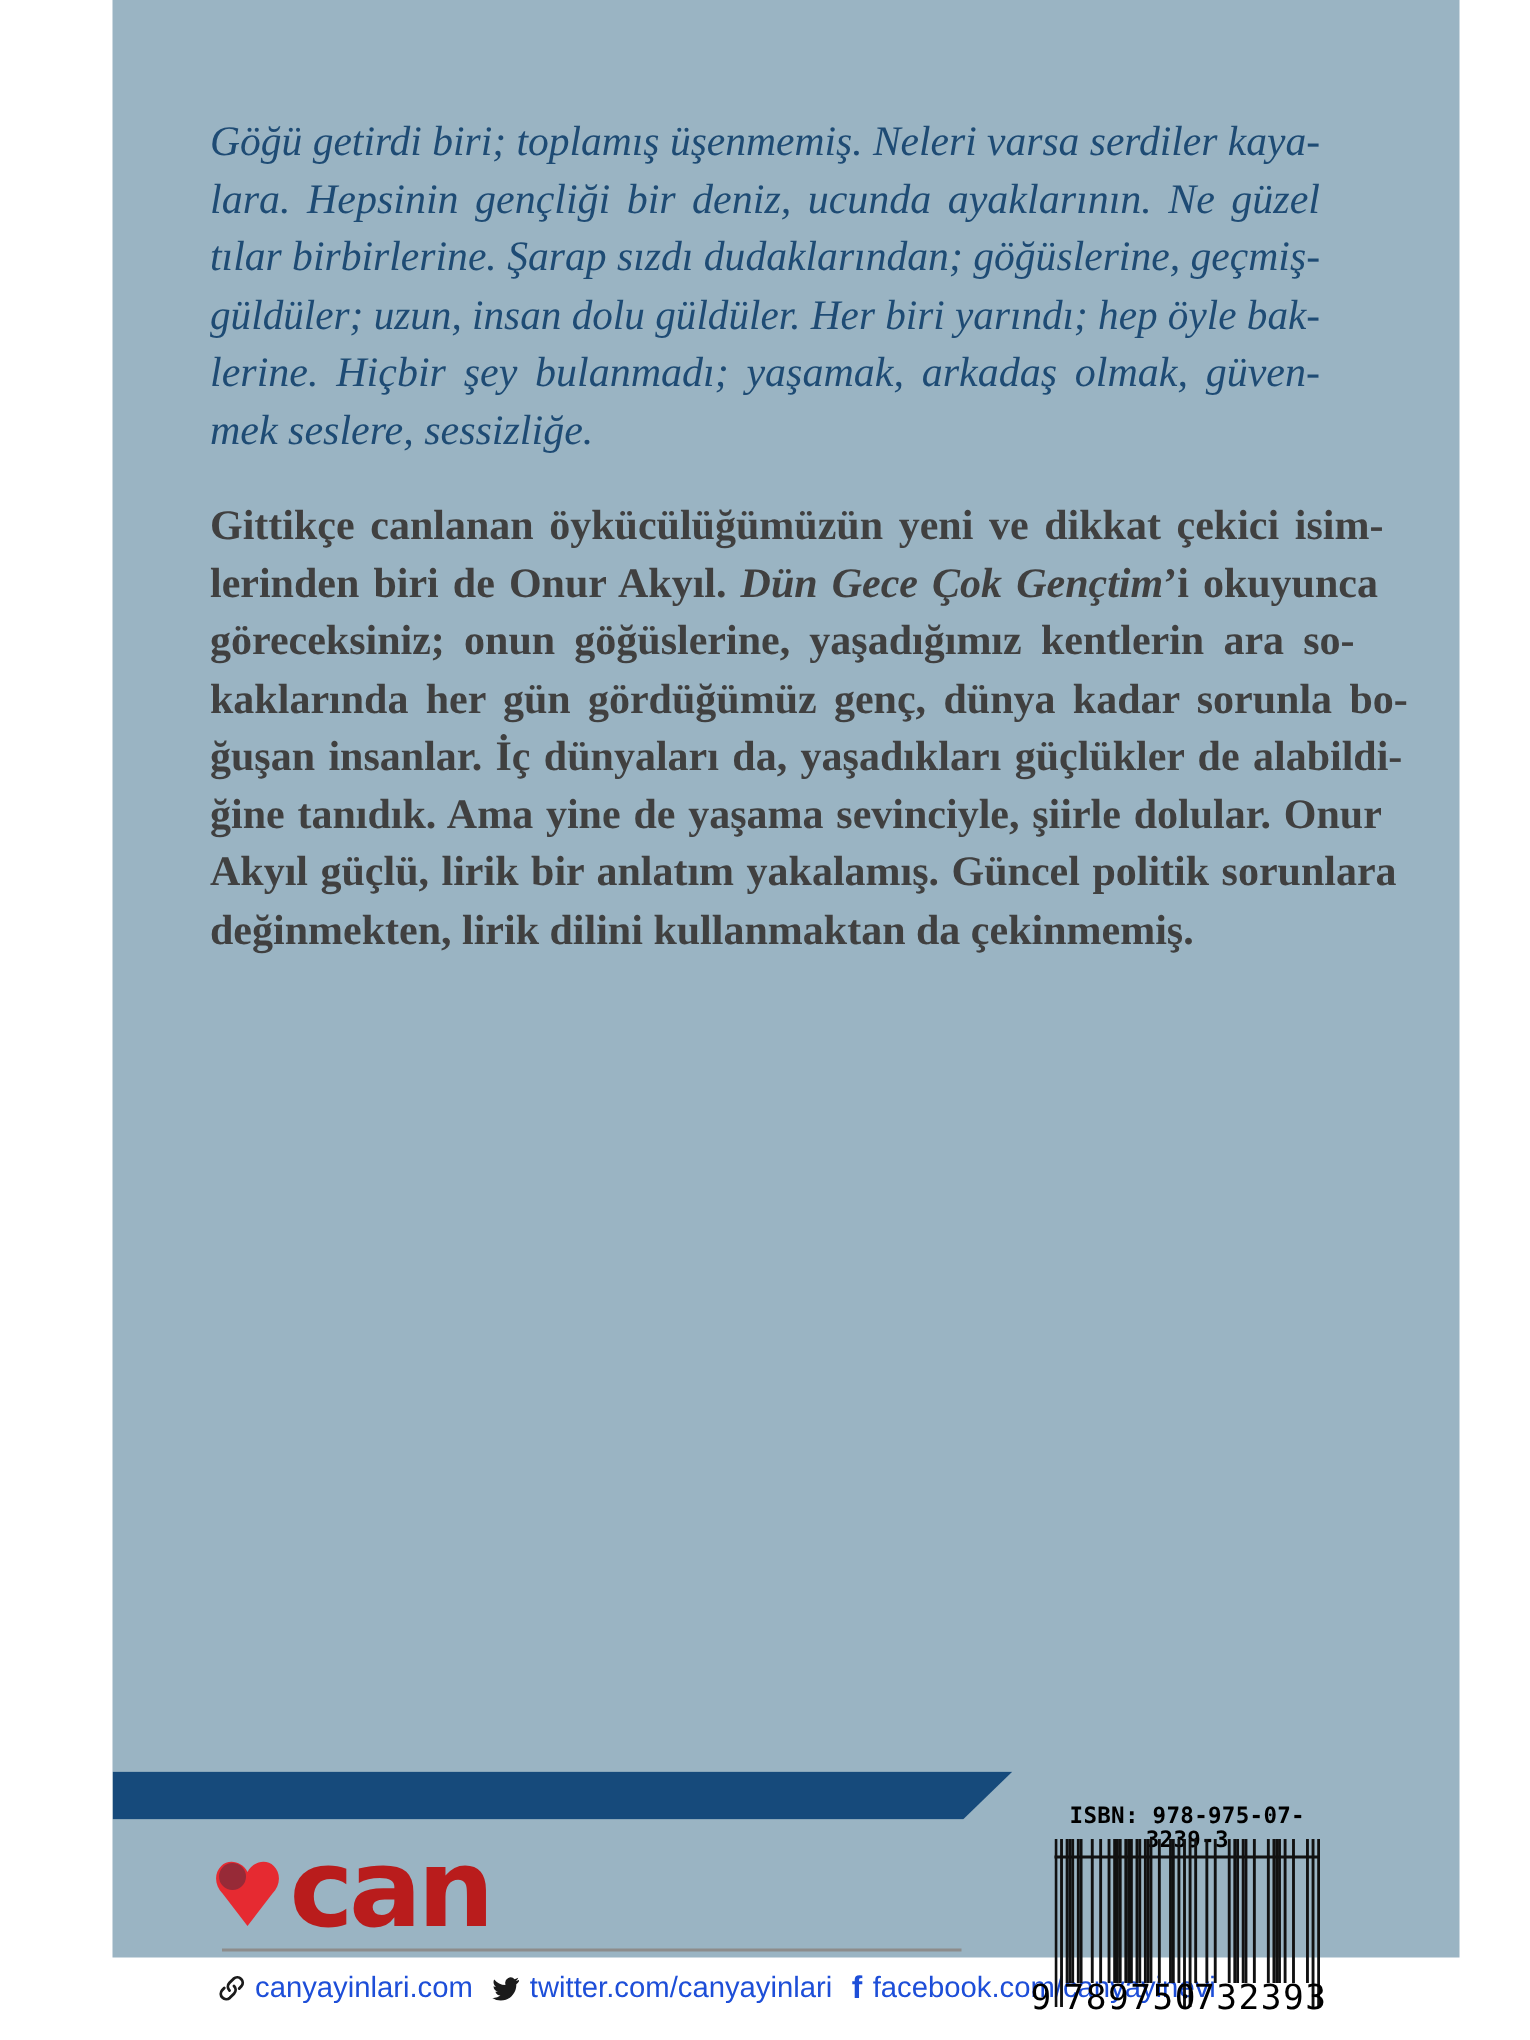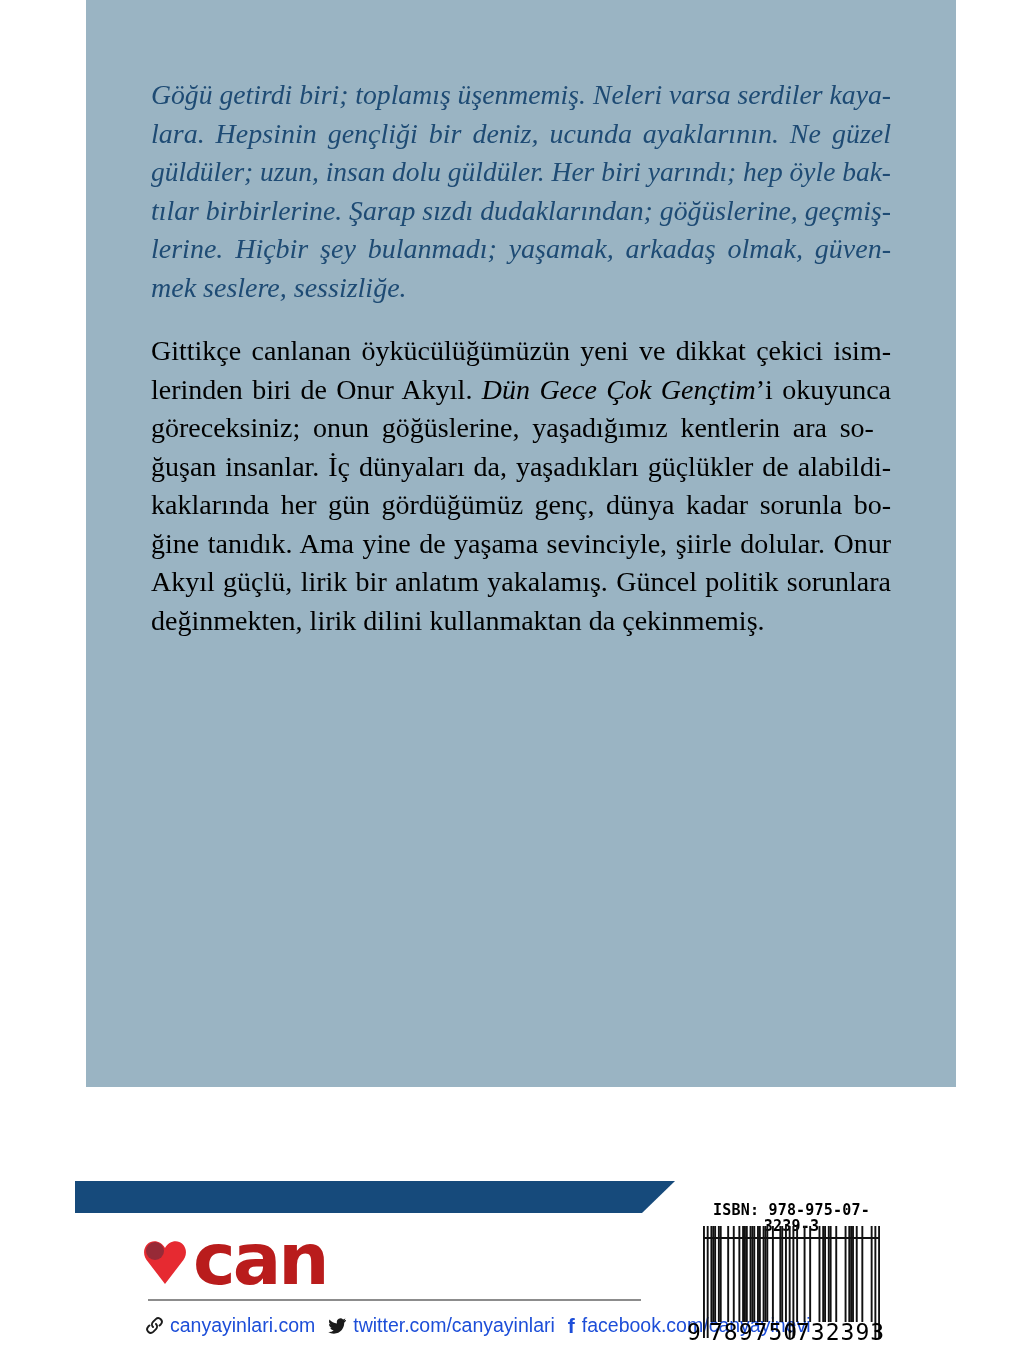--- a/index.html
+++ b/index.html
@@ -5,21 +5,21 @@
   html,body{margin:0;padding:0;}
   body{
     width:1020px;height:1360px;
     background:#ffffff;
     position:relative;
     font-family:"Liberation Serif", serif;
     overflow:hidden;
   }
   
   .cover{
-    position:absolute;left:86px;top:0;width:870px;height:1087px;
+    position:absolute;left:75px;top:0;width:870px;height:1305px;padding-left:28px;
   }
   .para{
     position:absolute;left:65px;width:740px;
     font-size:28px;line-height:38.5px;
   }
   .para1{top:76px;font-style:italic;}
   .para2{top:332px;}
   .line{height:38.5px;white-space:nowrap;}
   .fit{display:inline-block;white-space:nowrap;transform-origin:0 50%;}
   .it{font-style:italic;}
@@ -63,34 +63,34 @@
   .bc .d-g2{left:113px;width:68px;text-align:center;}
 </style>
 </head>
 <body>
 
 <div class="cover" style="background: rgb(154, 180, 195);">
 
   <div class="para para1" style="color: rgb(30, 75, 116);">
     <div class="line"><span class="fit j" style="transform: scaleX(0.988768);">Göğü getirdi biri; toplamış üşenmemiş. Neleri varsa serdiler kaya-</span></div>
     <div class="line"><span class="fit j" style="word-spacing: 3.93945px;">lara. Hepsinin gençliği bir deniz, ucunda ayaklarının. Ne güzel</span></div>
+    <div class="line"><span class="fit j" style="transform: scaleX(0.991106);">tılar birbirlerine. Şarap sızdı dudaklarından; göğüslerine, geçmiş-</span></div>
     <div class="line"><span class="fit j" style="transform: scaleX(0.980965);">güldüler; uzun, insan dolu güldüler. Her biri yarındı; hep öyle bak-</span></div>
-    <div class="line"><span class="fit j" style="transform: scaleX(0.991106);">tılar birbirlerine. Şarap sızdı dudaklarından; göğüslerine, geçmiş-</span></div>
     <div class="line"><span class="fit j" style="word-spacing: 4.84598px;">lerine. Hiçbir şey bulanmadı; yaşamak, arkadaş olmak, güven-</span></div>
     <div class="line"><span class="fit">mek seslere, sessizliğe.</span></div>
   </div>
 
-  <div class="para para2" style="color: #000000;">
+  <div class="para para2" style="color: #404040; font-weight: bold;">
     <div class="line"><span class="fit j" style="word-spacing: 3.41071px;">Gittikçe canlanan öykücülüğümüzün yeni ve dikkat çekici isim-</span></div>
     <div class="line">
       <span class="fit j" style="word-spacing: 2.39062px;"><span>lerinden biri de Onur Akyıl. </span><span class="it">Dün Gece Çok Gençtim</span><span>’i okuyunca</span></span>
     </div>
     <div class="line"><span class="fit j" style="word-spacing: 5.80208px;">göreceksiniz; onun göğüslerine, yaşadığımız kentlerin ara so-</span></div>
+    <div class="line"><span class="fit j" style="word-spacing: 4.54102px;">kaklarında her gün gördüğümüz genç, dünya kadar sorunla bo-</span></div>
     <div class="line"><span class="fit j" style="word-spacing: 1.91992px;">ğuşan insanlar. İç dünyaları da, yaşadıkları güçlükler de alabildi-</span></div>
-    <div class="line"><span class="fit j" style="word-spacing: 4.54102px;">kaklarında her gün gördüğümüz genç, dünya kadar sorunla bo-</span></div>
     <div class="line"><span class="fit j" style="word-spacing: 1.52604px;">ğine tanıdık. Ama yine de yaşama sevinciyle, şiirle dolular. Onur</span></div>
     <div class="line"><span class="fit j" style="word-spacing: 1.32422px;">Akyıl güçlü, lirik bir anlatım yakalamış. Güncel politik sorunlara</span></div>
     <div class="line"><span class="fit">değinmekten, lirik dilini kullanmaktan da çekinmemiş.</span></div>
   </div>
 
 </div>
 
 <div class="band" style="background: rgb(22, 74, 123);"></div>
 
 <div>

